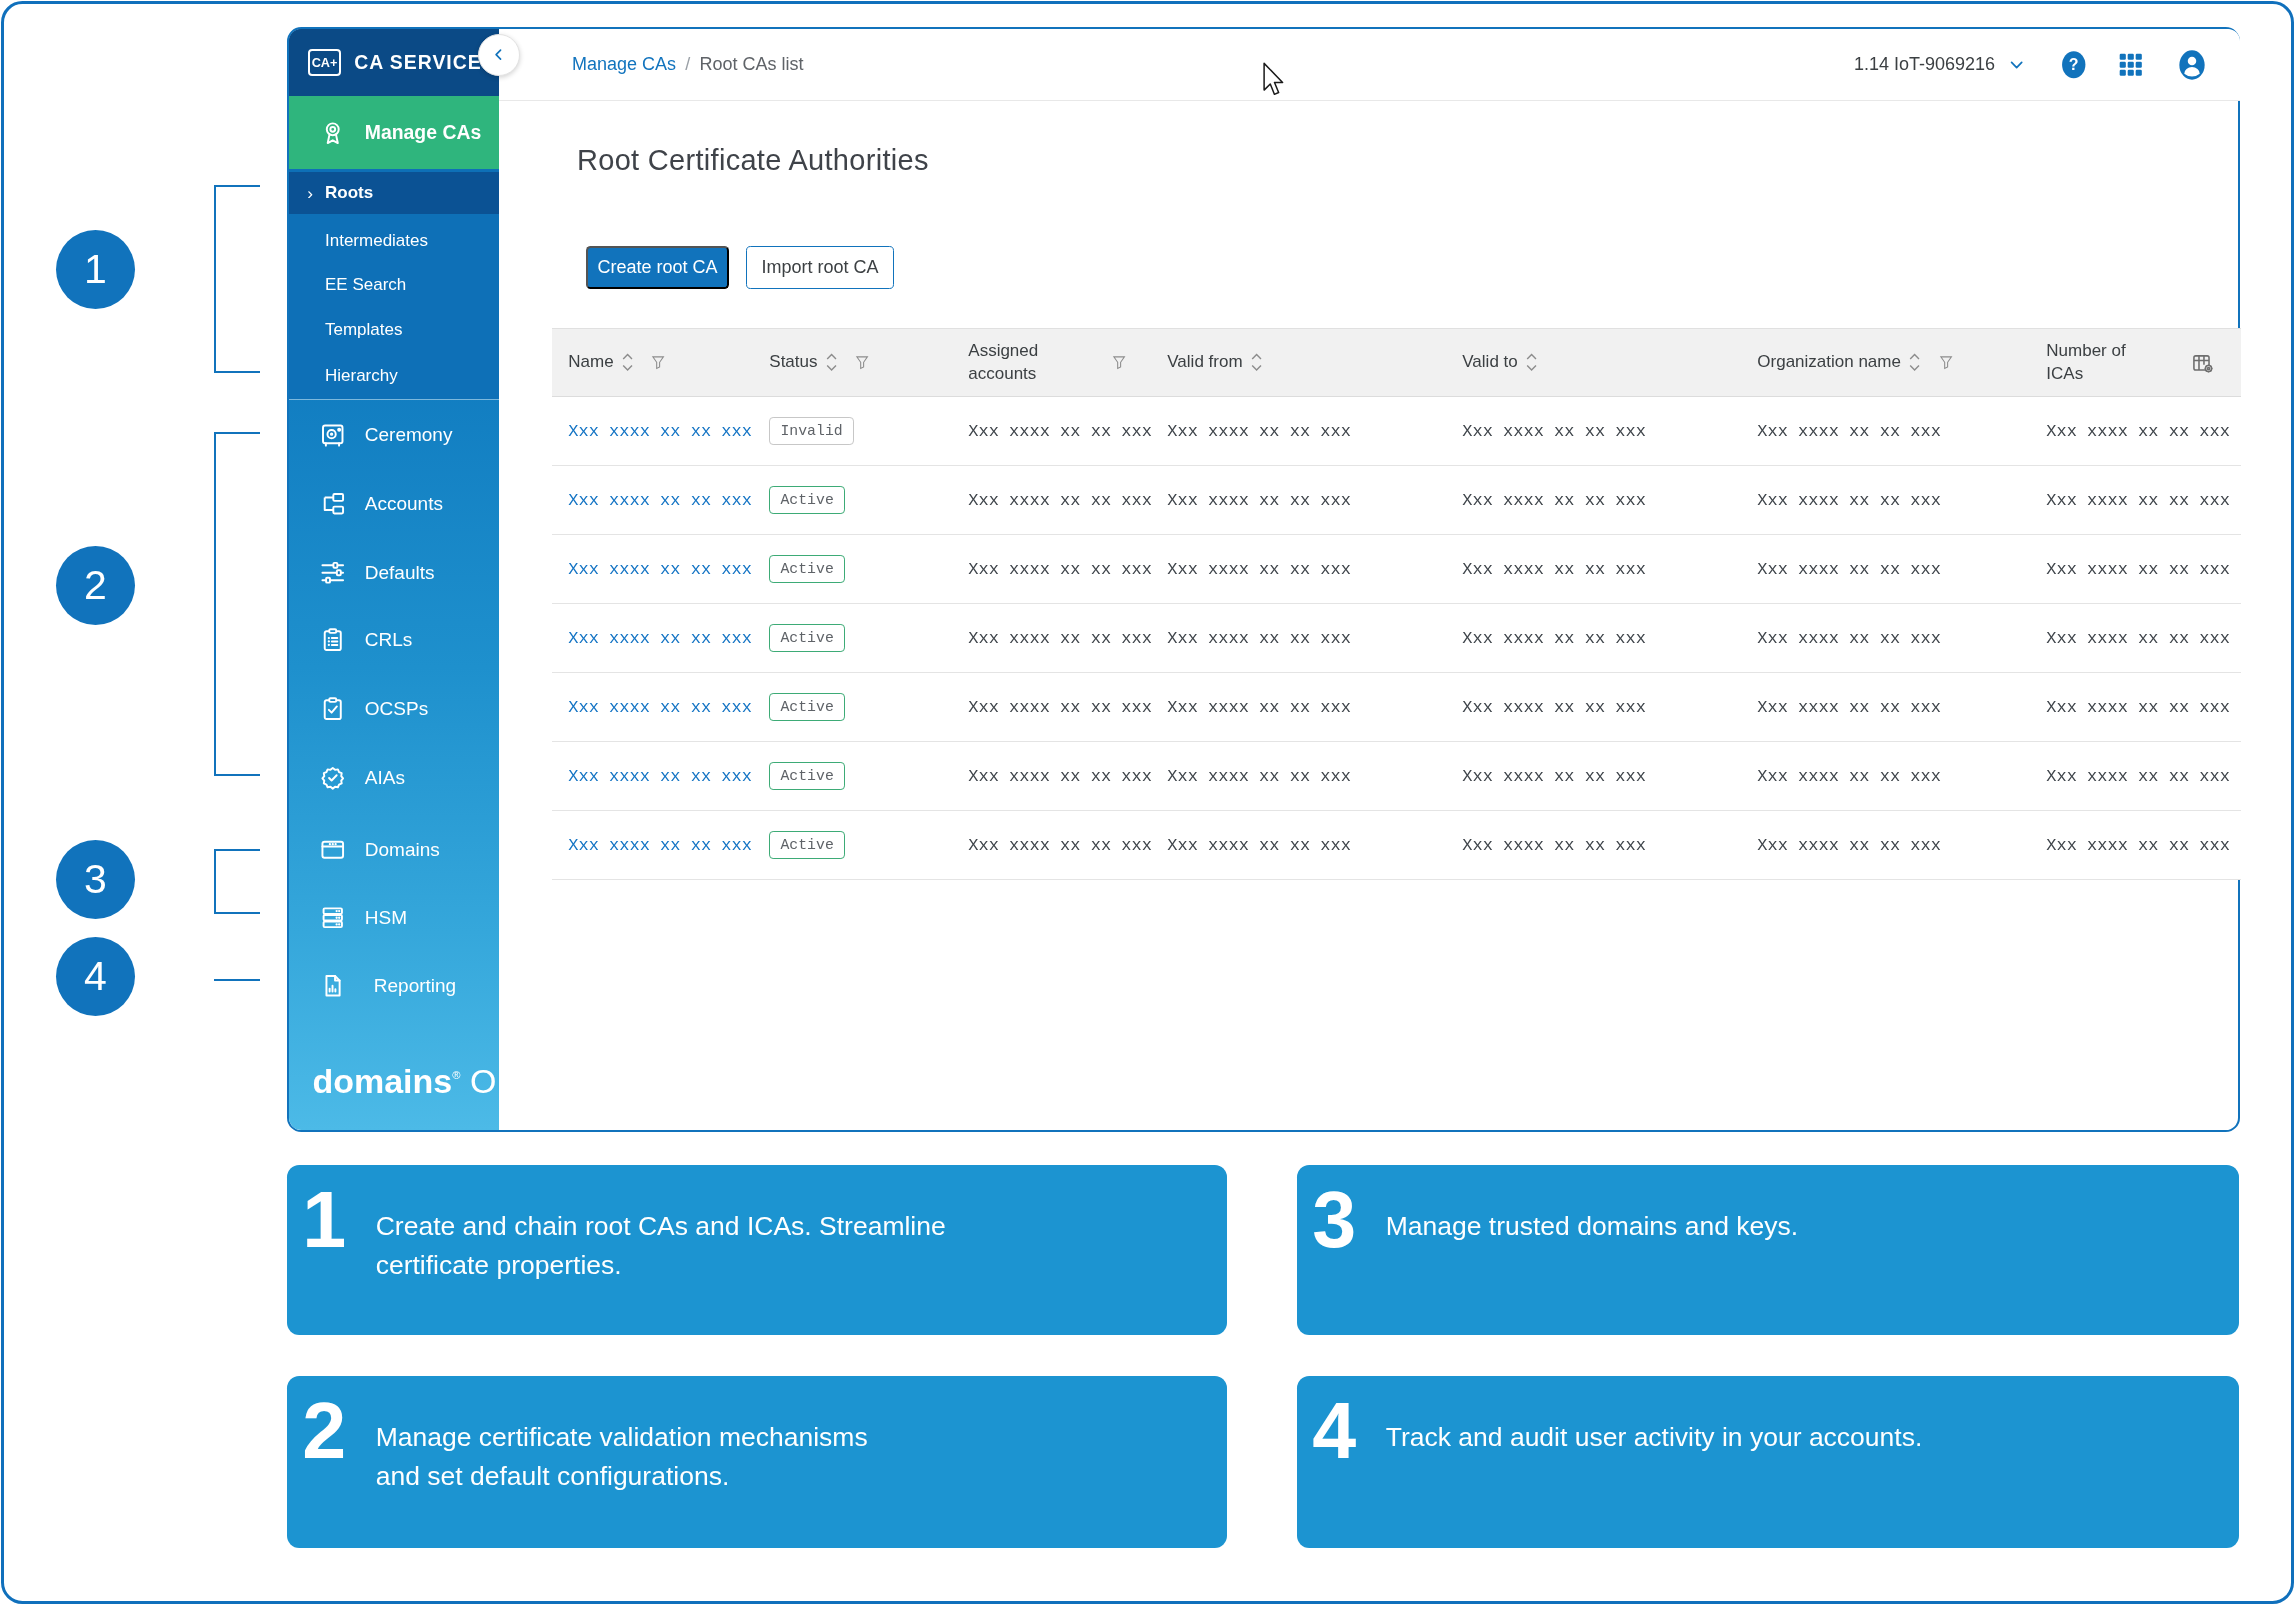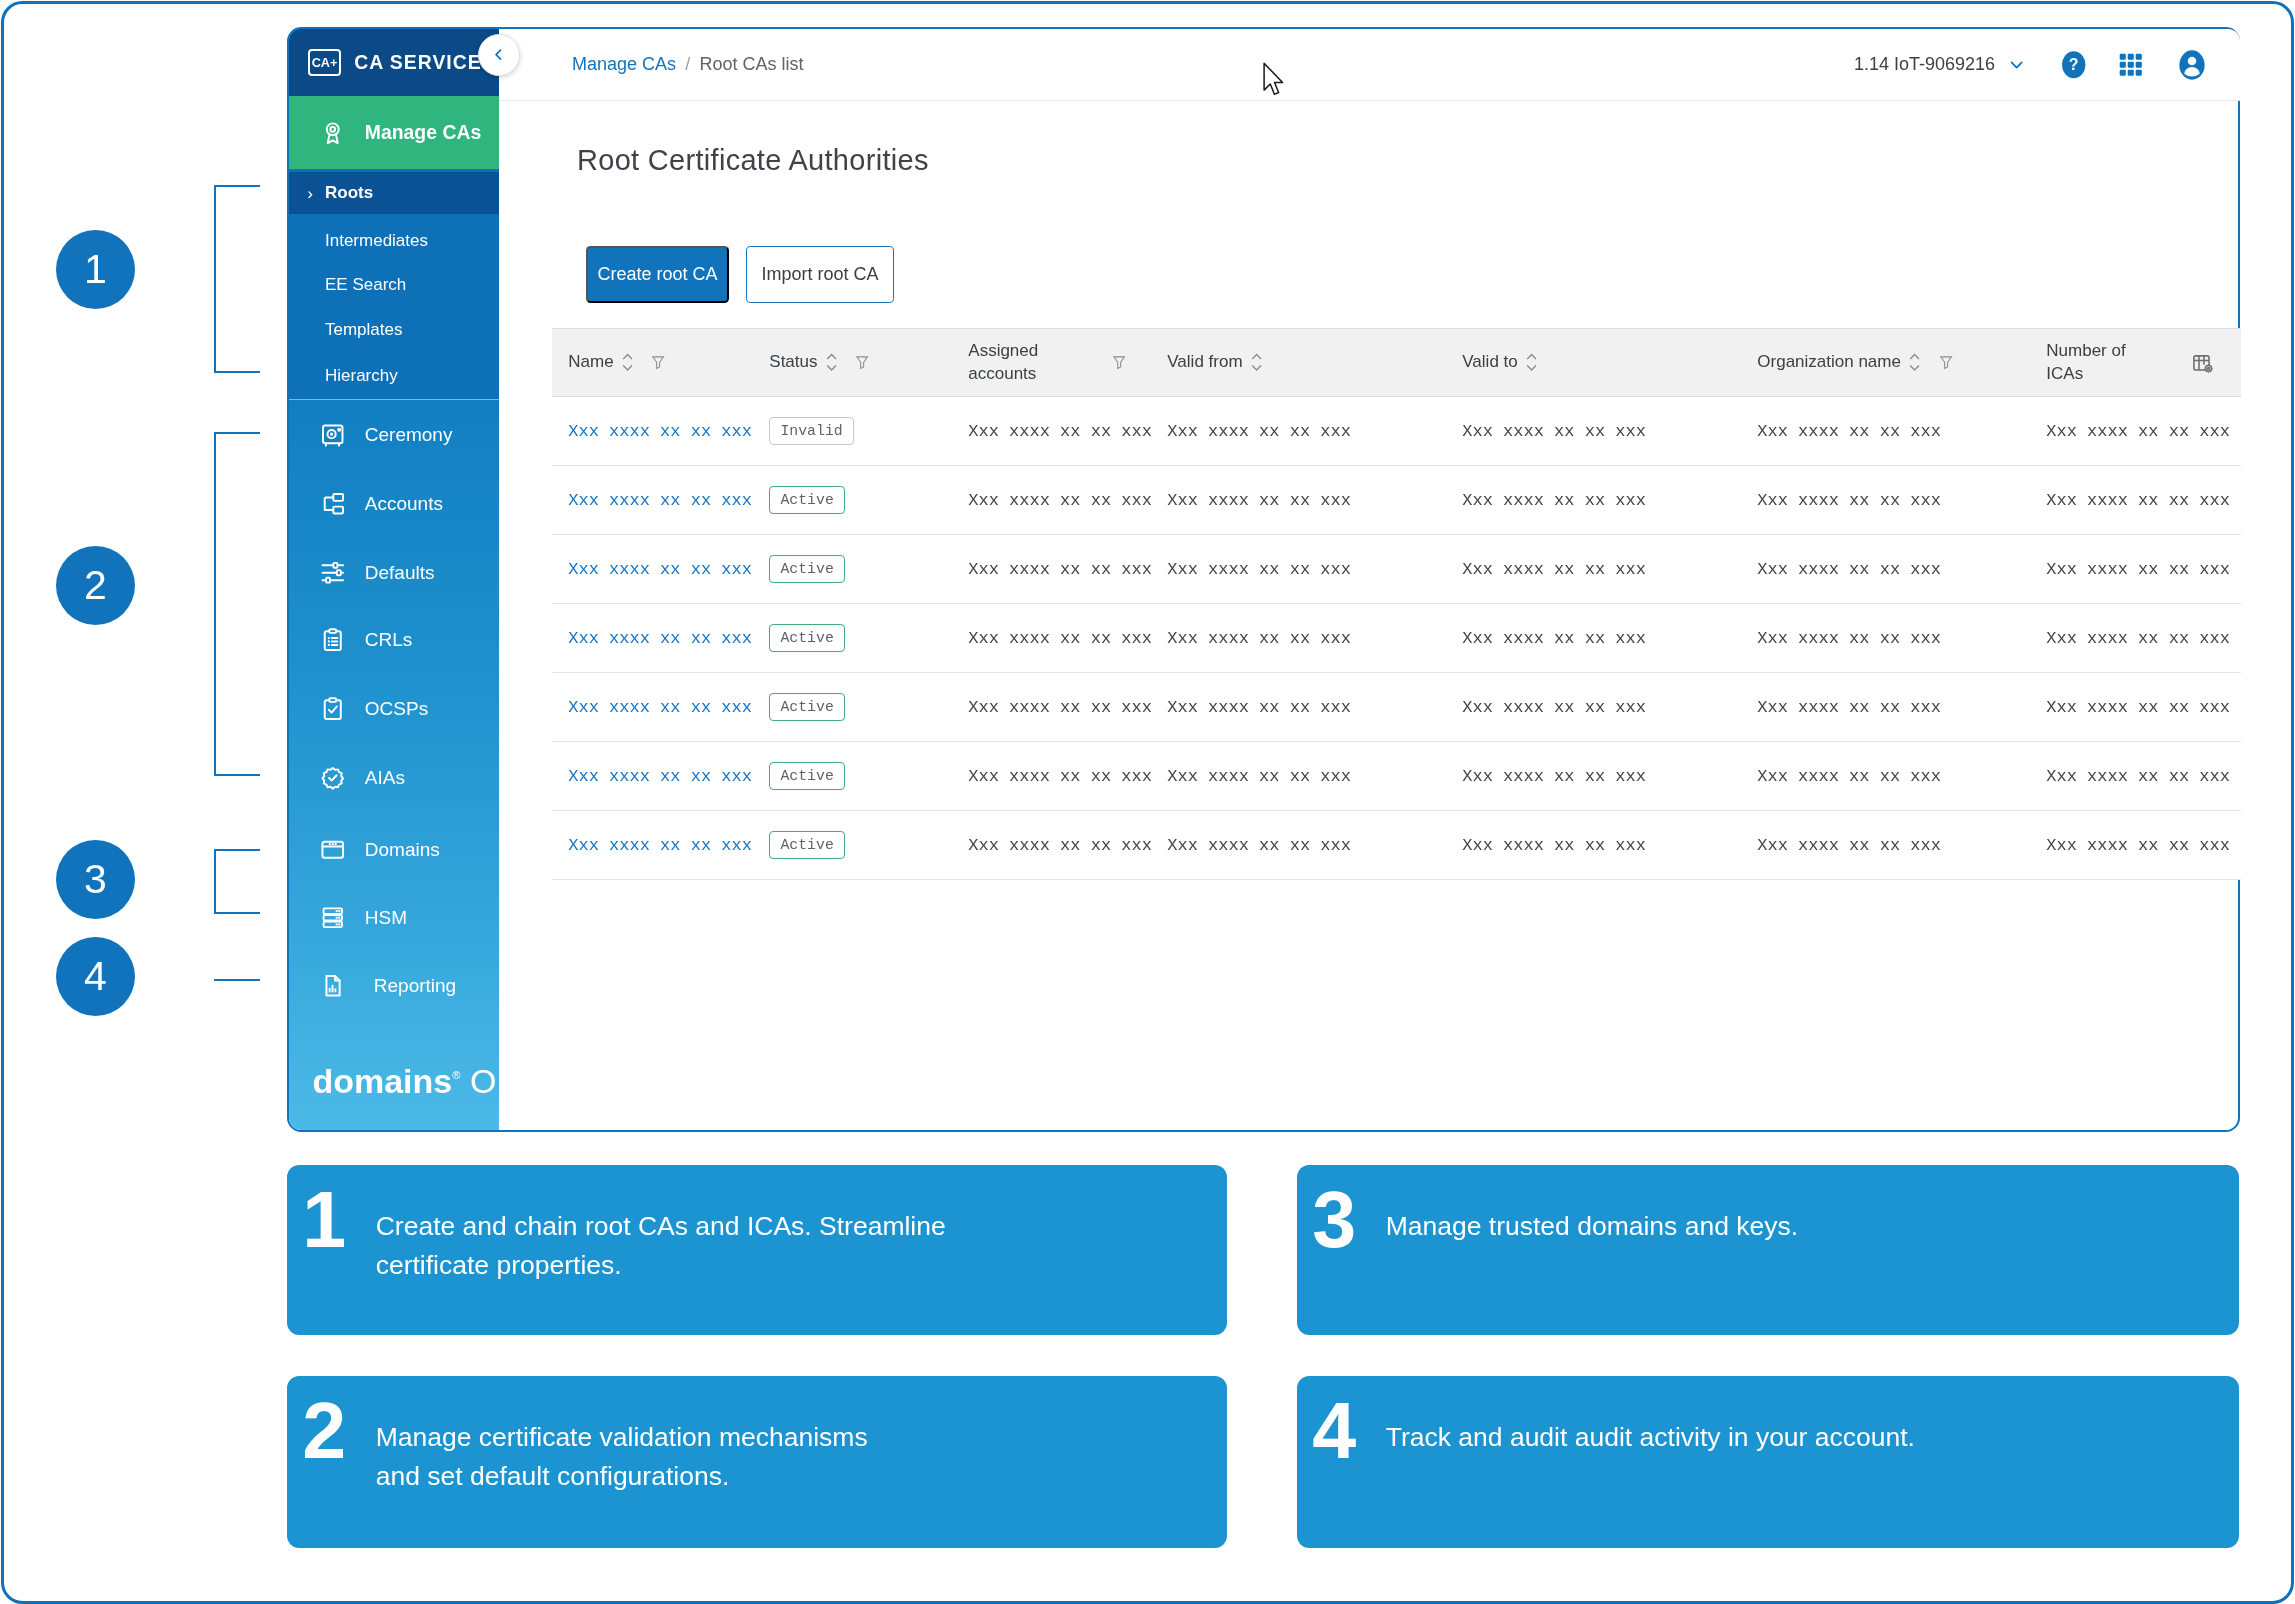--- a/index.html
+++ b/index.html
@@ -45,21 +45,21 @@
   #breadcrumb .bc-current { color:#5F6368; }
   #version-switcher { position:absolute; left:1355px; top:0; height:71px; display:flex; align-items:center; gap:13.2px; }
   #version-label { color:#3C4043; font-size:18px; white-space:nowrap; }
   .tb-icon { width:29.5px; height:29.5px; }
   #help-btn { position:absolute; left:1560px; top:21px; }
   #apps-btn { position:absolute; left:1617px; top:21px; }
   #user-btn { position:absolute; left:1677px; top:20px; }
 
   
   #page-title { position:absolute; left:288px; top:115px; font-size:29px; font-weight:400; color:#3F4349; letter-spacing:0.3px; }
-  .btn { position:absolute; top:217px; height:57px; border-radius:4.6px; font-size:18px; display:flex; align-items:center; justify-content:center; }
+  .btn { position:absolute; top:217px; height:43px; border-radius:4.6px; font-size:18px; display:flex; align-items:center; justify-content:center; }
   #btn-create { left:297px; width:143px; background:#1173BC; color:#fff; font-weight:500; }
   #btn-import { left:457px; width:148px; background:#fff; color:#3C4043; border:1px solid #1173BC; font-weight:400; }
 
   
   #ca-table { position:absolute; left:263px; top:299px; width:1689px; border-collapse:collapse; table-layout:fixed; }
   #ca-table thead tr { height:68px; background:#F1F1F1; }
   #ca-table th { border-top:1px solid #E0E0E0; border-bottom:1px solid #DCDCDC; font-weight:400; color:#3C4043; font-size:17px; text-align:left; padding-left:16.3px; vertical-align:middle; }
   .th-inner { display:flex; align-items:center; gap:7.1px; }
   .th-label { white-space:pre-line; line-height:1.35; }
   #ca-table tbody tr { height:69px; background:#fff; }
@@ -495,21 +495,21 @@
     <div class="card-num">3</div>
     <div class="card-text">Manage trusted domains and keys.</div>
   </div>
   <div class="info-card" id="card-2">
     <div class="card-num">2</div>
     <div class="card-text">Manage certificate validation mechanisms
 and set default configurations.</div>
   </div>
   <div class="info-card" id="card-4">
     <div class="card-num">4</div>
-    <div class="card-text">Track and audit audit activity in your account.</div>
+    <div class="card-text">Track and audit user activity in your accounts.</div>
   </div>
 
   <div id="cursor">
     <svg width="27.5" height="37" viewBox="0 0 20 27">
         <path d="M1.5,1 L1.5,20.5 L6,16 L9,23.6 L12.1,22.3 L9.1,14.9 L15,14.9 Z" fill="#ffffff" stroke="#1a1a1a" stroke-width="1.1" stroke-linejoin="round"></path>
       </svg>
   </div>
 
   <div id="outer-frame"></div>
 </div>

